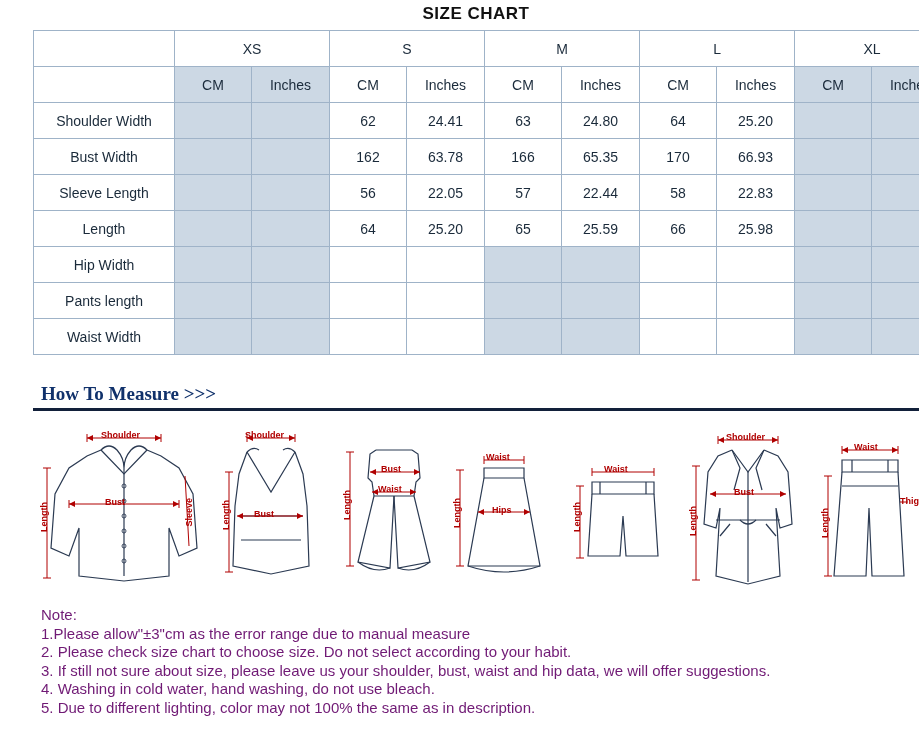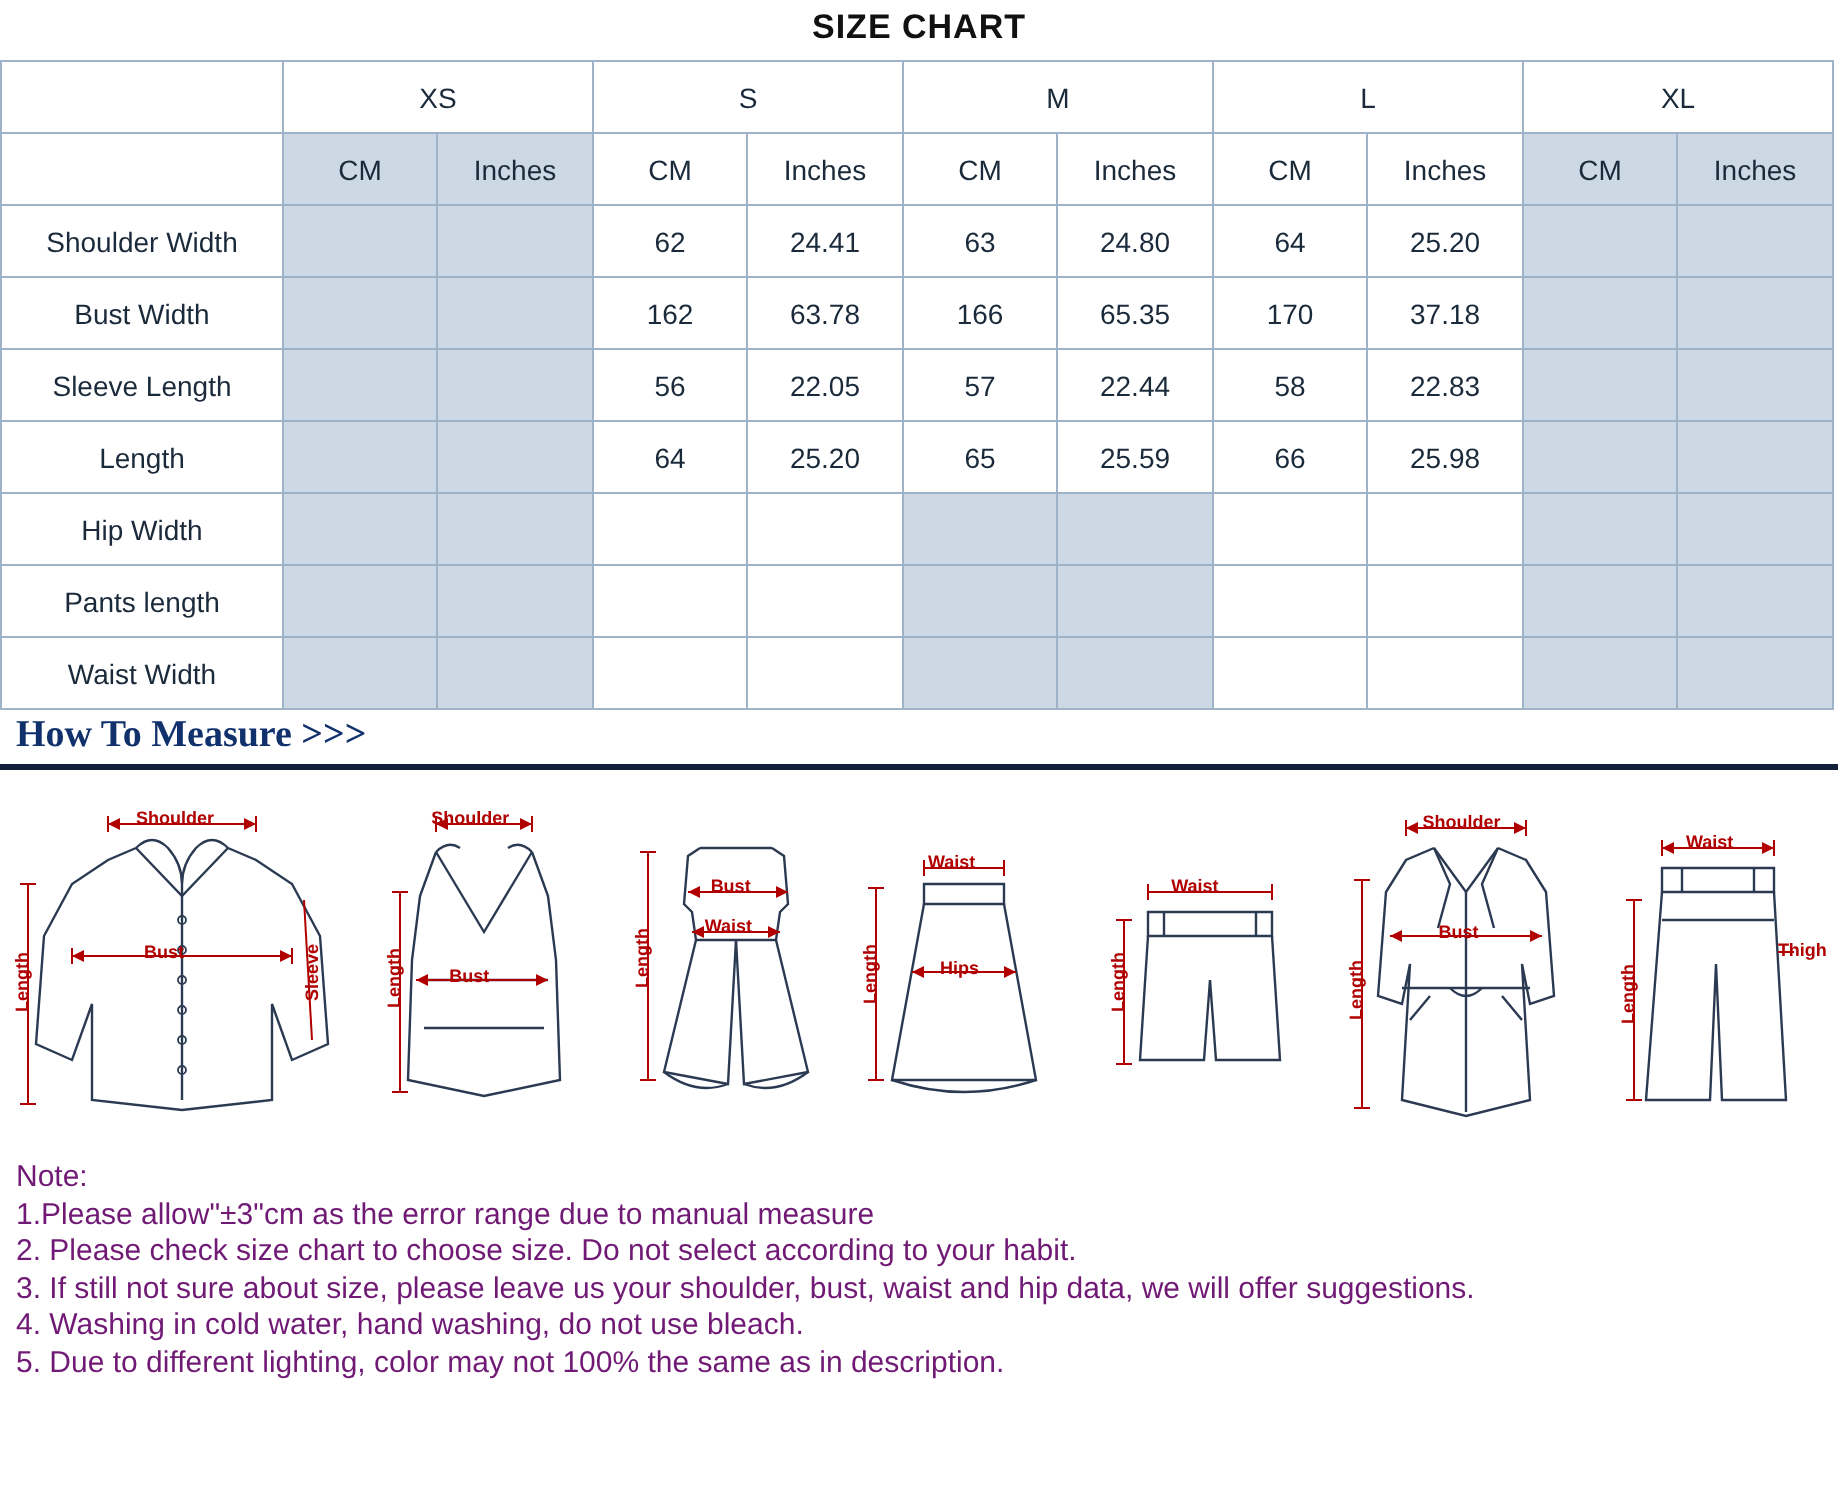--- a/index.html
+++ b/index.html
@@ -10,20 +10,21 @@
     height: 747px;
     background: #ffffff;
     font-family: "Liberation Sans", sans-serif;
     overflow: hidden;
   }
   .page {
     position: relative;
     width: 919px;
     height: 747px;
     background: #fff;
+    padding-left: 33px;
   }
   .chart-title {
     text-align: center;
     font-size: 17px;
     font-weight: bold;
     color: #111;
     padding: 4px 0 6px 0;
     letter-spacing: 0.5px;
   }
   table.size-chart {
@@ -61,21 +62,21 @@
     background: #ffffff;
   }
   td.unit {
     font-size: 13.5px;
     color: #12202e;
     height: 30px;
   }
   td.shaded { background: #ccd8e4; }
   td.unit.shaded { background: #ccd8e4; }
   .how {
-    margin-top: 0;
+    margin-top: 26px;
   }
   .how-title {
     font-size: 19px;
     font-weight: bold;
     color: #10316b;
     padding: 2px 0 3px 8px;
     font-family: "Liberation Serif", serif;
   }
   .how-rule {
     height: 3px;
@@ -171,21 +172,21 @@
 
     <tr>
       <td class="rowlabel">Bust Width</td>
       <td class="shaded"></td>
       <td class="shaded"></td>
       <td>162</td>
       <td>63.78</td>
       <td>166</td>
       <td>65.35</td>
       <td>170</td>
-      <td>37.18</td>
+      <td>66.93</td>
       <td class="shaded"></td>
       <td class="shaded"></td>
     </tr>
 
     <tr>
       <td class="rowlabel">Sleeve Length</td>
       <td class="shaded"></td>
       <td class="shaded"></td>
       <td>56</td>
       <td>22.05</td>

